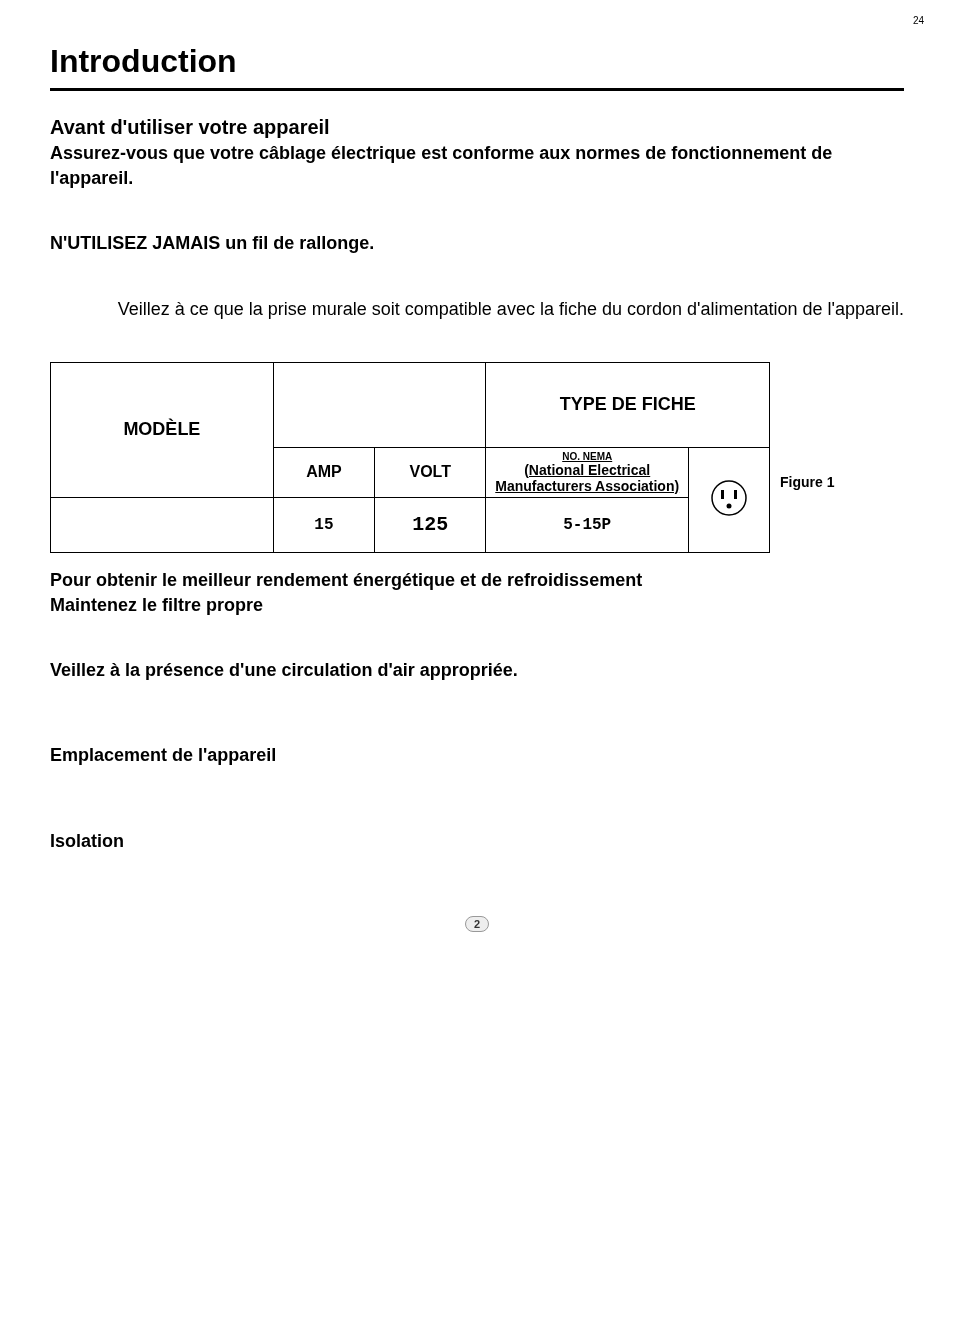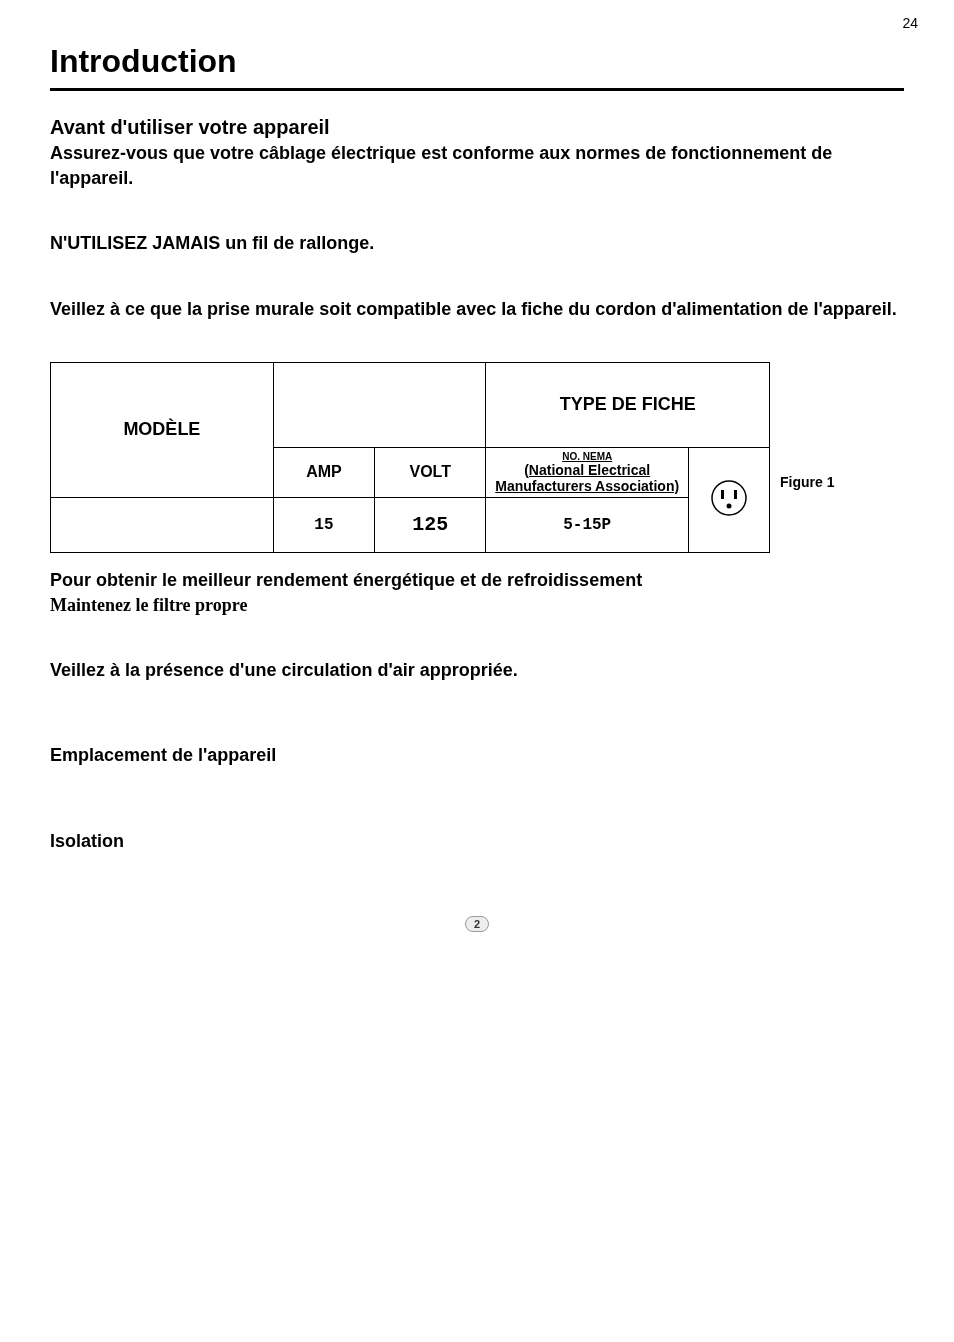--- a/index.html
+++ b/index.html
@@ -10,22 +10,22 @@
     body {
       font-family: Arial, Helvetica, sans-serif;
       background: #ffffff;
       padding: 30px 50px;
       width: 954px;
       color: #000000;
     }
     .page-number-top {
       position: absolute;
       top: 15px;
-      right: 36px;
-      font-size: 14px;
+      right: 30px;
+      font-size: 10px;
     }
     .title {
       font-size: 32px;
       font-weight: bold;
       margin-bottom: 8px;
       margin-top: 13px;
     }
     .title-underline {
       border-bottom: 3px solid #000;
       margin-bottom: 25px;
@@ -37,23 +37,24 @@
       margin-bottom: 2px;
     }
     .bold-paragraph {
       font-size: 18px;
       font-weight: bold;
       line-height: 1.4;
       margin-bottom: 40px;
     }
     .bold-paragraph-tight {
       font-size: 18px;
-      font-weight: bold;
+      font-weight: normal;
       line-height: 1.4;
       margin-bottom: 40px;
+      text-align: right;
     }
     .table-wrap {
       display: flex;
       align-items: center;
       margin-top: 10px;
       margin-bottom: 15px;
     }
     table {
       border-collapse: collapse;
       width: 720px;
@@ -177,21 +178,21 @@
       <td style="font-size:16px;">15</td>
       <td style="font-size:20px;">125</td>
       <td style="font-size:16px;">5-15P</td>
     </tr>
   </tbody>
     </table>
   <div class="figure-label">Figure 1</div>
 </div>
 
 <div class="heading-nogap">Pour obtenir le meilleur rendement énergétique et de refroidissement</div>
-<div class="heading-nogap" style="margin-bottom:40px;font-family:Liberation Serif, serif;">Maintenez le filtre propre</div>
+<div class="heading-nogap" style="margin-bottom:40px;">Maintenez le filtre propre</div>
 
 <div class="bold-paragraph" style="margin-bottom:60px;">Veillez à la présence d'une circulation d'air appropriée.</div>
 
 <div class="bold-paragraph" style="margin-bottom:60px;">Emplacement de l'appareil</div>
 
 <div class="bold-paragraph">Isolation</div>
 
 <div class="page-footer">
   <span class="page-badge">2</span>
 </div>

